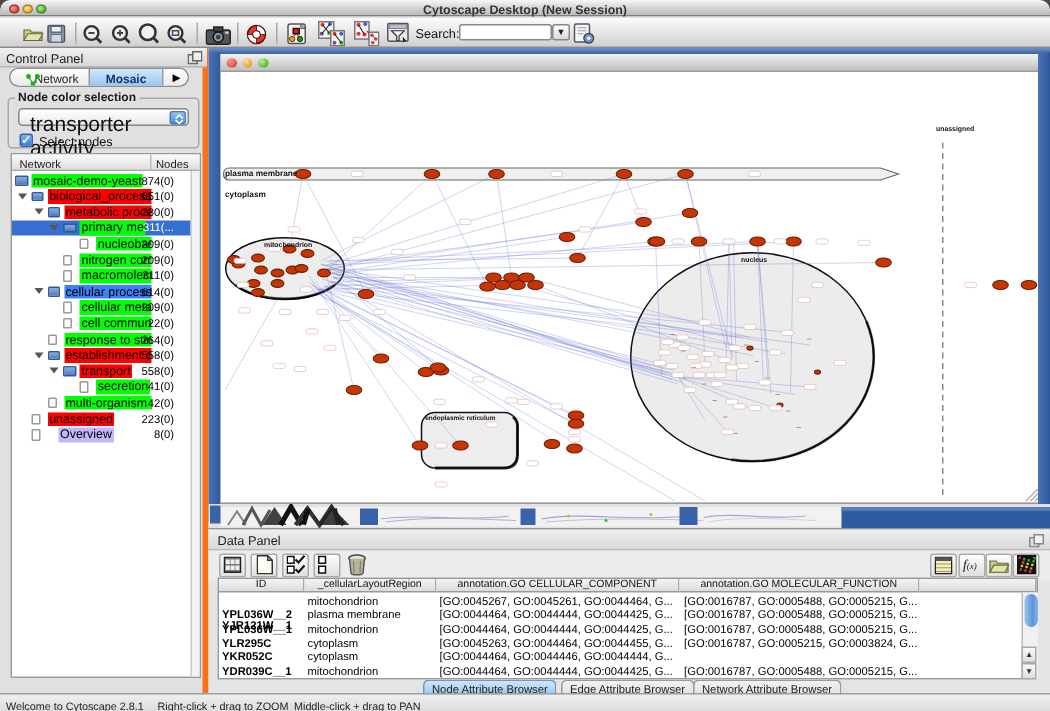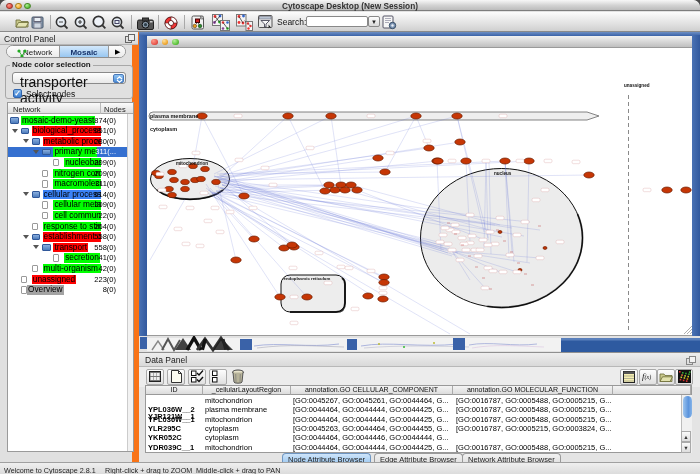--- a/index.html
+++ b/index.html
@@ -6,21 +6,21 @@
 .abs{position:absolute}
 #titlebar{left:0;top:0;width:700px;height:11px;background:linear-gradient(#f7f7f7,#d2d2d2 55%,#bcbcbc);border-bottom:1px solid #7d7d7d;border-radius:7px 7px 0 0}
 .light{position:absolute;top:2.5px;width:6.5px;height:6.5px;border-radius:50%}
 #titlebar .t{position:absolute;left:0;right:0;top:1px;text-align:center;font-size:8.3px;font-weight:bold;color:#333}
 #toolbar{left:0;top:12px;width:700px;height:20px;background:linear-gradient(#fcfcfc,#e2e2e2 60%,#cfcfcf);border-bottom:1px solid #8a8a8a}
 .tsep{position:absolute;top:3px;width:1px;height:14px;background:#a9a9a9}
 #searchlbl{left:277px;top:5px;font-size:8.5px;color:#111}
 #searchbox{left:306px;top:4px;width:62px;height:11px;background:#fff;border:1px solid #888;border-radius:2px}
 #searchdrop{left:368px;top:4px;width:12px;height:11px;background:linear-gradient(#fdfdfd,#d8d8d8);border:1px solid #888;border-radius:2px;font-size:6px;text-align:center;line-height:11px;color:#222}
 
-#lpanel{left:0;top:32px;width:139px;height:430px;background:#e0e0e0;border-right:7px solid #f97316}
+#lpanel{left:0;top:32px;width:139px;height:430px;background:#e0e0e0;border-right:4px solid #f97316}
 #cptitle{left:0;top:0;width:138px;height:13px;background:linear-gradient(#f0f0f0,#d8d8d8);border-bottom:1px solid #b5b5b5;font-size:8.5px;color:#1a1a1a;padding:2px 0 0 4px}
 #tabs{left:6px;top:13px;width:120px;height:13px;background:#f5f5f5;border:1px solid #8f8f8f;border-radius:7px;overflow:hidden}
 #tabnet{position:absolute;left:0;top:0;width:52px;height:13px;font-size:8px;color:#222;padding:1.5px 0 0 16px;background:linear-gradient(#fdfdfd,#e8e8e8)}
 #tabmos{position:absolute;left:52px;top:0;width:49px;height:13px;font-size:8px;font-weight:bold;color:#17336b;background:linear-gradient(#d3e8fb,#8ec1ef);border-left:1px solid #999;padding:1.5px 0 0 0;text-align:center}
 #tabarr{position:absolute;left:101px;top:0;width:19px;height:13px;border-left:1px solid #999;background:linear-gradient(#fdfdfd,#e8e8e8);font-size:7px;color:#000;padding:2px 0 0 6px}
 #grpbox{left:5px;top:33px;width:128px;height:34px;border:1px solid #a8a8a8;border-radius:3px}
 #grplbl{left:10px;top:28px;font-size:8px;font-weight:bold;color:#1a1a1a;background:#e0e0e0;padding:0 2px}
 #combo{left:12px;top:40px;width:114px;height:12px;background:linear-gradient(#ffffff,#e8e8e8);border:1px solid #8a8a8a;border-radius:3px;font-size:14px;color:#111;padding:1px 0 0 7px}
 #combobtn{position:absolute;right:1px;top:1px;width:11px;height:9px;background:linear-gradient(#8fc3f2,#4a8bd8);border-radius:2px;border:1px solid #4878b8}
 #cbx{left:13px;top:57px;width:9px;height:9px;background:linear-gradient(#7db4ea,#3a7cd0);border:1px solid #2f64ad;border-radius:2px;color:#fff;font-size:8px;line-height:8px;text-align:center;font-weight:bold}
@@ -290,21 +290,21 @@
           <div class="tlbl" style="left:34.6px;background:#0f0;max-width:58px">multi-organism pro</div>
           <div class="tnum" style="">42(0)</div>
         </div>
         <div class="trow" style="top:171.0px">
           <div class="tfile" style="left:12.8px"></div>
           <div class="tlbl" style="left:23.8px;background:#f00;max-width:69px">unassigned</div>
           <div class="tnum" style="">223(0)</div>
         </div>
         <div class="trow" style="top:181.6px">
           <div class="tfile" style="left:12.8px"></div>
-          <div class="tlbl" style="left:19px;background:#a3a3a3;max-width:69px">Overview</div>
+          <div class="tlbl" style="left:31px;background:#c4b5fd;max-width:69px">Overview</div>
           <div class="tnum" style="">8(0)</div>
         </div>
       <div id="treescroll"></div>
     </div>
   </div>
   <div id="desktop" class="abs">
     <div id="iwin-top"></div>
     <div id="iwin-left"></div>
     <div id="iwin-right"></div>
     <div id="iwin-title">

